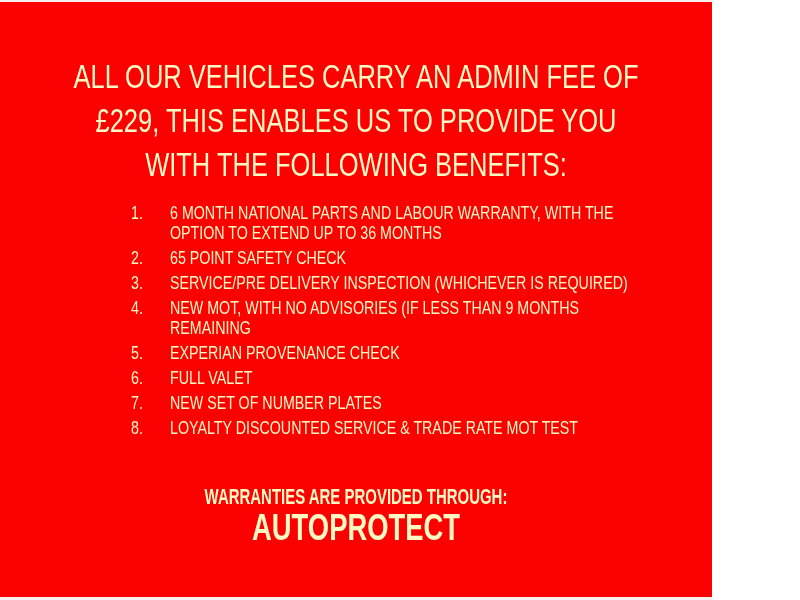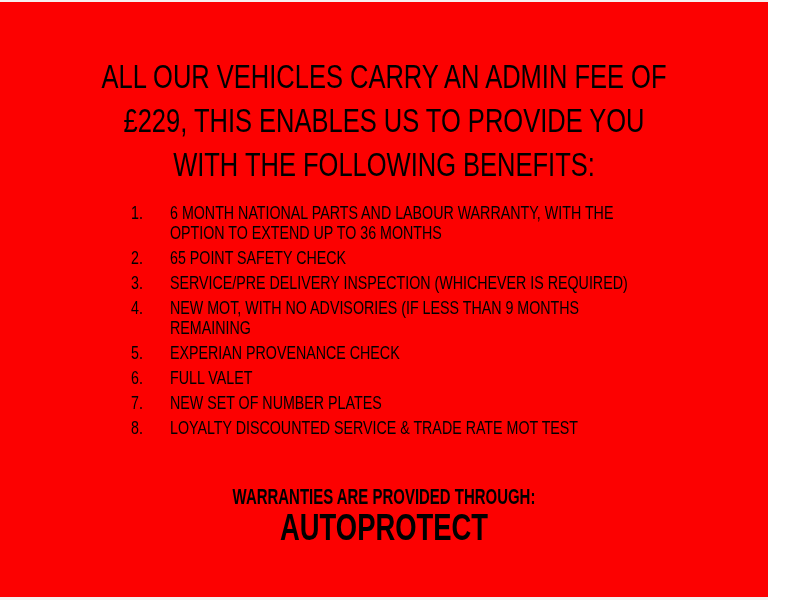--- a/index.html
+++ b/index.html
@@ -1,23 +1,23 @@
 <!DOCTYPE html>
 <html><head>
 <meta charset="utf-8">
 <style>
   html, body { margin: 0; padding: 0; }
   .canvas {
     position: relative;
-    width: 768px;
+    width: 712px;
     height: 600px;
     background: #fc0101;
     overflow: hidden;
     font-family: "Liberation Sans", sans-serif;
-    color: #000000;
+    color: #fef9c3;
   }
   .edge-line {
     position: absolute;
     left: 0; right: 0;
     background: #f6f0ee;
   }
   .edge-line.top { top: 0; height: 2px; }
   .edge-line.bottom { bottom: 0; height: 3px; }
 
   .headline {

